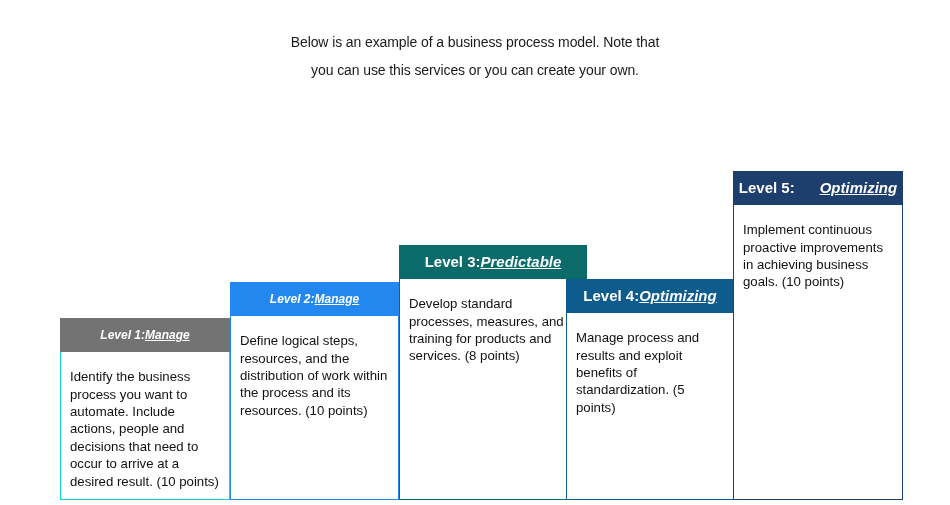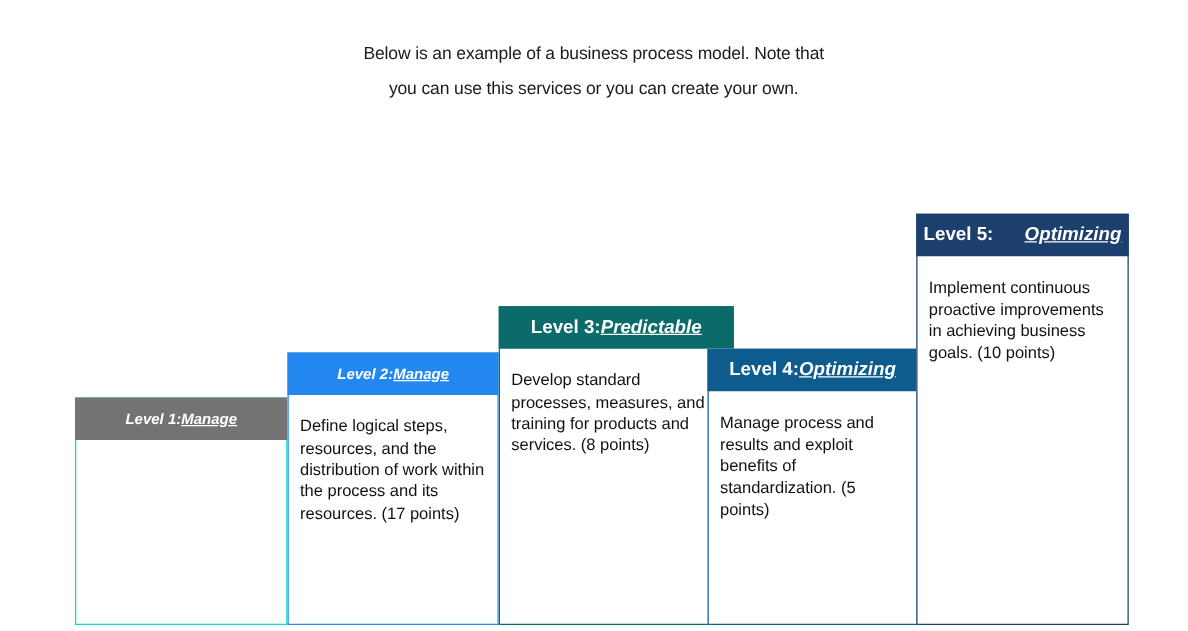--- a/index.html
+++ b/index.html
@@ -108,28 +108,29 @@
   <span class="tline">you can use this services or you can create your own.</span>
 </div>
 
 <div id="staircase">
 
   <div class="level-col" id="col-1">
     <div class="level-header all-italic">
       <span class="lbl-num">Level 1:</span>
         <span class="lbl-name"> Manage</span>
     </div>
+    <div class="level-body">Identify the business process you want to automate. Include actions, people and decisions that need to occur to arrive at a desired result. (10 points)</div>
   </div>
 
   <div class="level-col" id="col-2">
     <div class="level-header all-italic">
       <span class="lbl-num">Level 2:</span>
         <span class="lbl-name"> Manage</span>
     </div>
-    <div class="level-body">Define logical steps, resources, and the distribution of work within the process and its resources. (17 points)</div>
+    <div class="level-body">Define logical steps, resources, and the distribution of work within the process and its resources. (10 points)</div>
   </div>
 
   <div class="level-col" id="col-3">
     <div class="level-header">
       <span class="lbl-num">Level 3:</span>
         <span class="lbl-name"> Predictable</span>
     </div>
     <div class="level-body">Develop standard processes, measures, and training for products and services. (8 points)</div>
   </div>
 

